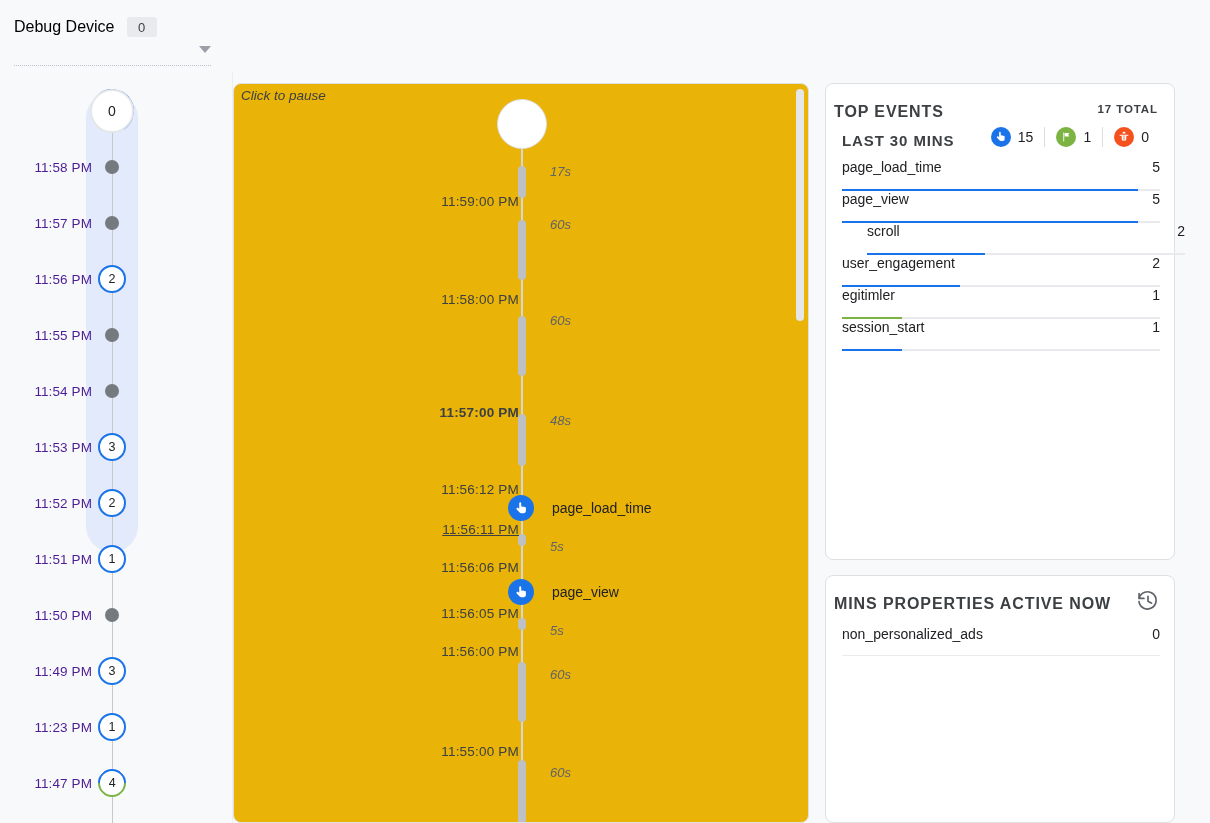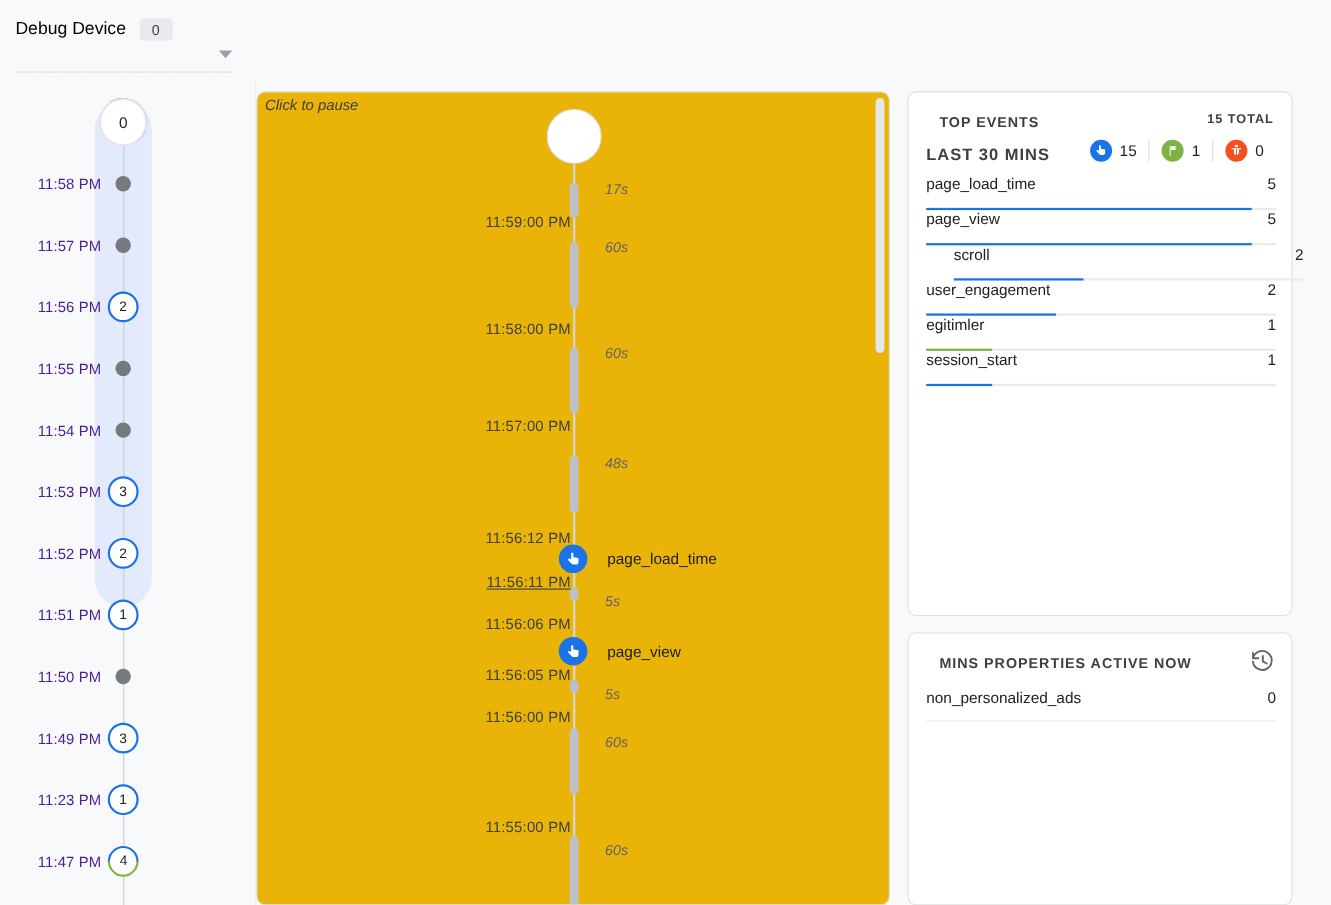--- a/index.html
+++ b/index.html
@@ -83,21 +83,21 @@
   }
   .tl-event-name { position: absolute; left: 318px; font-size: 14px; color: #202124; }
 
   
   .card {
     position: absolute; background: #fff; border: 1px solid #e0e0e0; border-radius: 8px;
   }
   #events-card { left: 825px; top: 83px; width: 350px; height: 477px; }
   #props-card  { left: 825px; top: 575px; width: 350px; height: 248px; }
 
-  .card-hdr { position: absolute; left: 28px; top: 19px; font-size: 13px; font-weight: bold;
+  .card-hdr { position: absolute; left: 8px; top: 19px; font-size: 16px; font-weight: bold;
               letter-spacing: .9px; color: #3c4043; }
   .card-hdr-right { position: absolute; right: 16px; top: 19px; font-size: 11.5px; font-weight: bold;
               letter-spacing: .9px; color: #3c4043; }
   #events-sub { position: absolute; left: 16px; top: 48px; font-size: 15px; font-weight: bold;
               letter-spacing: .9px; color: #3c4043; }
   #events-stats { position: absolute; right: 14px; top: 41px; display: flex; align-items: center; height: 24px; }
   .stat { display: flex; align-items: center; gap: 7px; padding: 0 11px; }
   .stat + .stat { border-left: 1px solid #dadce0; }
   .stat-badge { width: 20px; height: 20px; border-radius: 50%; display: flex; align-items: center; justify-content: center; }
   .stat-val { font-size: 14px; color: #202124; }
@@ -219,21 +219,21 @@
         <div class="tl-gap" style="top: 450px; height: 12px;"></div>
         <div class="tl-gap-label" style="top: 455px;">5s</div>
         <div class="tl-gap" style="top: 534px; height: 12px;"></div>
         <div class="tl-gap-label" style="top: 539px;">5s</div>
         <div class="tl-gap" style="top: 578px; height: 60px;"></div>
         <div class="tl-gap-label" style="top: 583px;">60s</div>
         <div class="tl-gap" style="top: 676px; height: 64px;"></div>
         <div class="tl-gap-label" style="top: 681px;">60s</div>
         <div class="tl-time" style="top: 110px;">11:59:00 PM</div>
         <div class="tl-time" style="top: 208px;">11:58:00 PM</div>
-        <div class="tl-time" style="top: 296px;">11:57:00 PM</div>
+        <div class="tl-time" style="top: 321px; font-weight: bold;">11:57:00 PM</div>
         <div class="tl-time" style="top: 398px;">11:56:12 PM</div>
         <div class="tl-time" style="top: 438px; text-decoration: underline;">11:56:11 PM</div>
         <div class="tl-time" style="top: 476px;">11:56:06 PM</div>
         <div class="tl-time" style="top: 522px;">11:56:05 PM</div>
         <div class="tl-time" style="top: 560px;">11:56:00 PM</div>
         <div class="tl-time" style="top: 660px;">11:55:00 PM</div>
         <div class="tl-event-icon" style="top: 411px;">
           <svg viewBox="0 0 24 24" width="17" height="17" fill="#ffffff">
             <path d="M10.6 3.2c-1 0-1.8.8-1.8 1.8v7.3l-1.5-1.1c-.7-.5-1.7-.4-2.2.3-.4.6-.3 1.4.2 1.9l4.1 4.3c.6.6 1.4 1 2.3 1h3.5c1.7 0 3-1.3 3-3v-4.4c0-.8-.6-1.4-1.4-1.4-.4 0-.7.1-.9.3-.2-.5-.7-.9-1.3-.9-.4 0-.8.2-1 .4-.3-.4-.7-.7-1.2-.7-.3 0-.6.1-.8.2V5c0-1-.8-1.8-1.8-1.8z"></path>
           </svg>
@@ -247,21 +247,21 @@
         <div class="tl-event-name" style="top: 500px;">page_view</div>
       </div>
   </div>
   <div id="tl-scrollbar">
     <div id="tl-thumb"></div>
   </div>
 </div>
 
 <div id="events-card" class="card">
   <div class="card-hdr">TOP EVENTS</div>
-  <div class="card-hdr-right">15 TOTAL</div>
+  <div class="card-hdr-right">17 TOTAL</div>
   <div id="events-sub">LAST 30 MINS</div>
   <div id="events-stats">
       <div class="stat">
         <div class="stat-badge" style="background: rgb(26, 115, 232);">
           <svg viewBox="0 0 24 24" width="14" height="14" fill="#ffffff">
             <path d="M10.6 3.2c-1 0-1.8.8-1.8 1.8v7.3l-1.5-1.1c-.7-.5-1.7-.4-2.2.3-.4.6-.3 1.4.2 1.9l4.1 4.3c.6.6 1.4 1 2.3 1h3.5c1.7 0 3-1.3 3-3v-4.4c0-.8-.6-1.4-1.4-1.4-.4 0-.7.1-.9.3-.2-.5-.7-.9-1.3-.9-.4 0-.8.2-1 .4-.3-.4-.7-.7-1.2-.7-.3 0-.6.1-.8.2V5c0-1-.8-1.8-1.8-1.8z"></path>
           </svg>
         </div>
         <span class="stat-val">15</span>
       </div>

